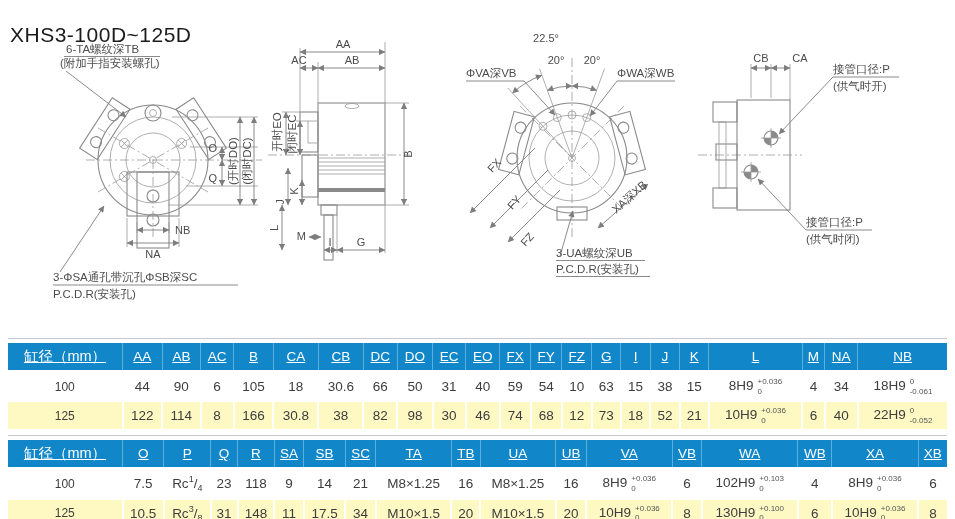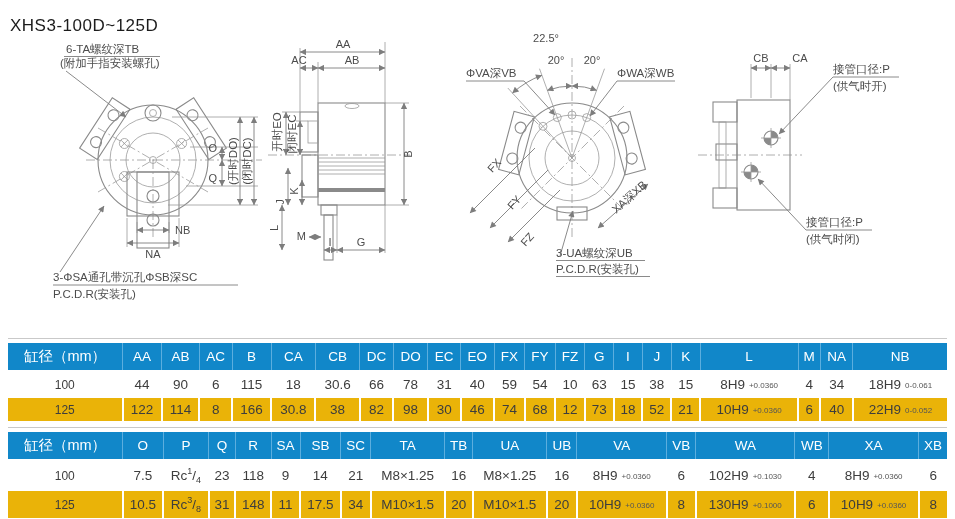--- a/index.html
+++ b/index.html
@@ -1,43 +1,43 @@
 <!DOCTYPE html>
 <html><head>
 <meta charset="utf-8">
 <style>
   html,body{margin:0;padding:0;background:#fff;}
   body{width:955px;height:519px;font-family:"Liberation Sans","DejaVu Sans",sans-serif;}
   .page{position:relative;width:955px;height:519px;overflow:hidden;background:#fff;}
-  .title{position:absolute;top:16px;left:10px;font-size:17px;color:#1c1c1c;letter-spacing:.5px;}
+  .title{position:absolute;top:23px;left:10px;font-size:21px;color:#1c1c1c;letter-spacing:.5px;}
   svg.drawings{position:absolute;top:0;left:0;}
   
   .out{stroke:#8a8a8a;fill:none;stroke-width:1.1;}
   .thin{stroke:#9a9a9a;fill:none;stroke-width:.8;}
   .cl{stroke:#9a9a9a;fill:none;stroke-width:.8;stroke-dasharray:9 3 2 3;}
   .dim{stroke:#7d7d7d;fill:none;stroke-width:.9;marker-start:url(#ar);marker-end:url(#ar);}
   .lead{stroke:#7d7d7d;fill:none;stroke-width:.9;marker-end:url(#ar);}
   .ul{stroke:#7d7d7d;stroke-width:.9;}
   text.lbl{font-size:11px;fill:#4c4c4c;}
   text.cn{font-size:11.5px;fill:#4c4c4c;}
   .dark{fill:#8a8a8a;stroke:none;}
   
   .tables{position:absolute;top:338px;left:8px;width:939px;}
   .tblwrap{border-top:1px solid #c9c9c9;padding-top:4px;margin-bottom:6px;}
   table{border-collapse:collapse;width:939px;table-layout:auto;}
-  th{background:#1187c9;color:#fff;font-weight:400;font-size:13.5px;padding:4px 2px;border-left:1px solid #5caede;white-space:nowrap;}
+  th{background:#1187c9;color:#fff;font-weight:400;font-size:13.5px;padding:4px 2px;border-left:1px solid #5caede;white-space:nowrap;text-decoration:underline;}
   th.first{border-left:none;width:110px;font-size:14.5px;}
   thead tr{border-bottom:3px solid #fff;}
   tbody tr+tr{border-top:2px solid #fff;}
-  tbody tr:last-child{background:#eab308;}
+  tbody tr:last-child{background:#fef9c3;}
   td{text-align:center;font-size:13.5px;color:#3d3d3d;padding:4px 2px;border-left:2px solid #fff;white-space:nowrap;}
   td.bore{font-size:12px;border-left:none;}
   td sup{font-size:9px;}
   td sub{font-size:9px;}
-  .tol{display:inline-flex;align-items:flex-start;margin-left:4px;font-size:8px;line-height:1.2;vertical-align:middle;color:#555;}
+  .tol{display:inline-flex;flex-direction:column;align-items:flex-start;margin-left:4px;font-size:8px;line-height:1.2;vertical-align:middle;color:#555;}
   .tol i,.tol u{font-style:normal;text-decoration:none;display:block;}
 </style>
 </head>
 <body>
 
 <div class="page">
   <div class="title">XHS3-100D~125D</div>
 
   <svg class="drawings" width="955" height="335" viewBox="0 0 955 335">
     <defs>
@@ -304,25 +304,25 @@
               <th>NA</th>
               <th>NB</th>
             </tr>
           </thead>
           <tbody>
             <tr>
               <td class="bore">100</td>
               <td>44</td>
               <td>90</td>
               <td>6</td>
-              <td>115</td>
+              <td>105</td>
               <td>18</td>
               <td>30.6</td>
               <td>66</td>
-              <td>78</td>
+              <td>50</td>
               <td>31</td>
               <td>40</td>
               <td>59</td>
               <td>54</td>
               <td>10</td>
               <td>63</td>
               <td>15</td>
               <td>38</td>
               <td>15</td>
               <td><span class="b">8H9</span><span class="tol">

